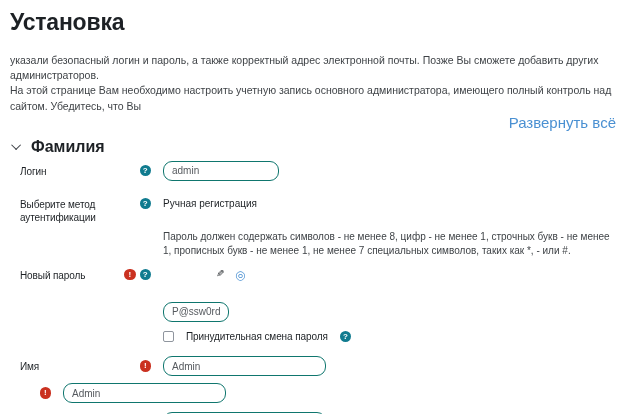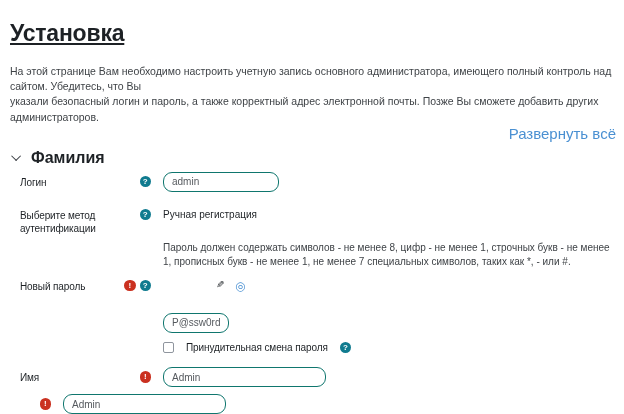--- a/index.html
+++ b/index.html
@@ -10,23 +10,22 @@
     color: #1d2125;
     position: relative;
     overflow: hidden;
   }
   .page { padding: 0 8px 0 10px; }
 
   h1.page-title {
     font-size: 23px;
     font-weight: 700;
     color: #1d2125;
-    margin-top: 20px;
+    margin-top: 9px;
     letter-spacing: -0.2px;
-    text-decoration: underline;
   }
   .intro {
     margin-top: 17px;
     font-size: 10.5px;
     line-height: 1.45;
     color: #3f4347;
     max-width: 606px;
   }
   .expand-row {
     text-align: right;
@@ -160,22 +159,22 @@
   .mb-email { margin-bottom: 9px; }
 </style>
 </head>
 <body>
 
 <div class="page">
 
   <h1 class="page-title">Установка</h1>
 
   <div class="intro">
+    <div>указали безопасный логин и пароль, а также корректный адрес электронной почты. Позже Вы сможете добавить других администраторов.</div>
     <div>На этой странице Вам необходимо настроить учетную запись основного администратора, имеющего полный контроль над сайтом. Убедитесь, что Вы</div>
-    <div>указали безопасный логин и пароль, а также корректный адрес электронной почты. Позже Вы сможете добавить других администраторов.</div>
   </div>
 
   <div class="expand-row">
     <a>Развернуть всё</a>
   </div>
 
   <div class="section-header">
     <span class="chev"></span>
     <span class="section-title">Фамилия</span>
   </div>

